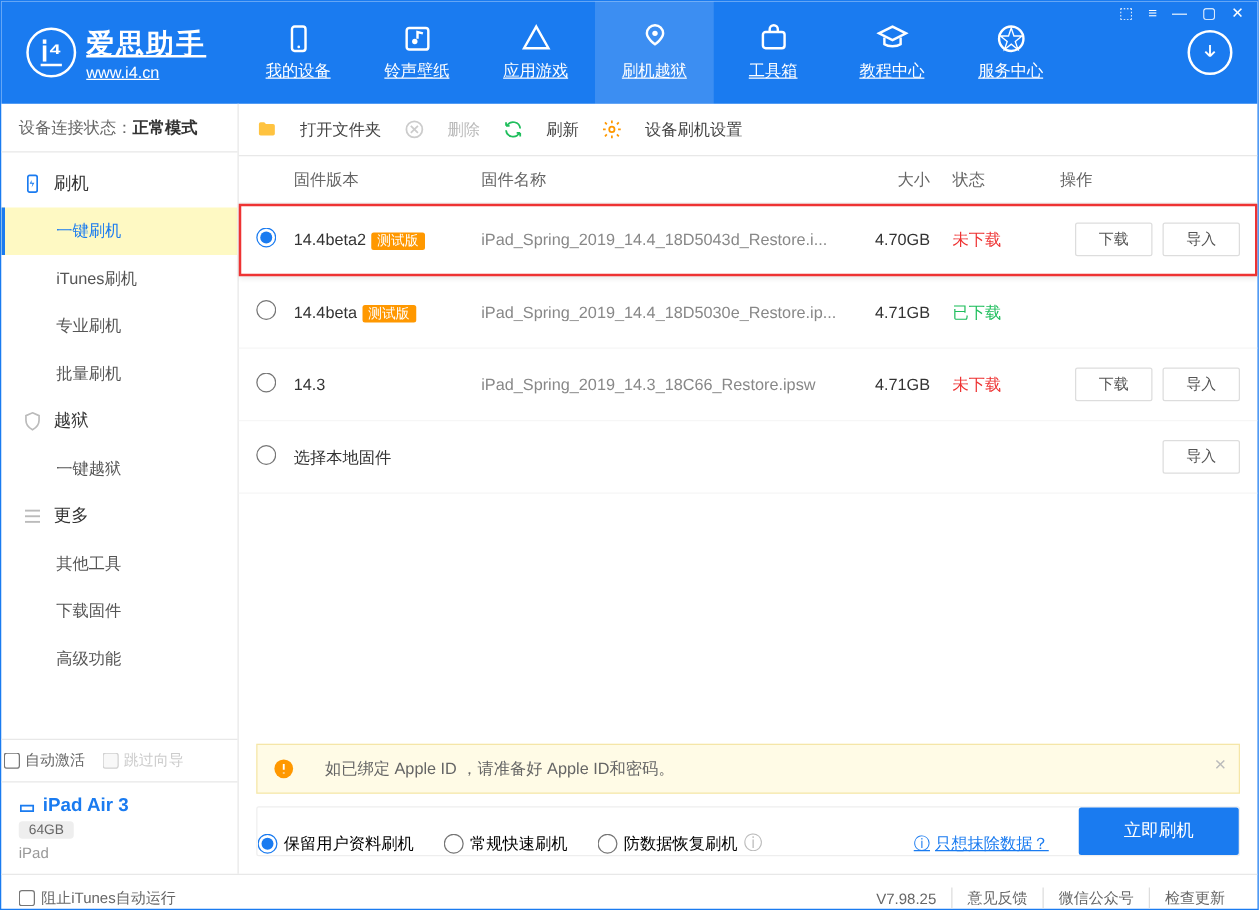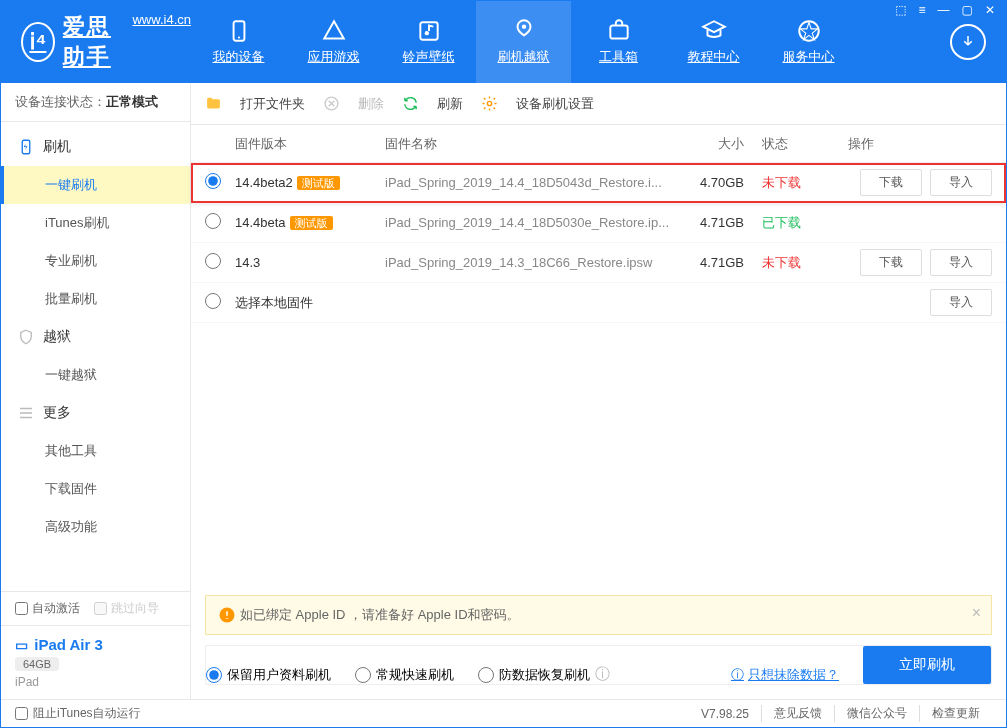--- a/index.html
+++ b/index.html
@@ -2,21 +2,21 @@
 <html><head>
 <meta charset="utf-8">
 <style>
 * { margin: 0; padding: 0; box-sizing: border-box; font-family: "Microsoft YaHei", "PingFang SC", sans-serif; }
 body { width: 1007px; height: 728px; overflow: hidden; background: #fff; border: 1px solid #1a7bf0; }
 .window-controls { position: absolute; top: 0; right: 0; height: 20px; display: flex; gap: 4px; padding: 3px 8px; z-index: 10; }
 .window-controls span { color: #fff; font-size: 12px; cursor: pointer; padding: 0 4px; line-height: 14px; }
 .header { background: linear-gradient(to bottom, #1a7bf0, #1a7bf0); height: 82px; display: flex; align-items: center; padding: 0 0 0 20px; color: #fff; text-decoration: underline; }
 .logo-area { display: flex; align-items: center; width: 170px; }
 .logo-icon { width: 40px; height: 40px; border: 2px solid #fff; border-radius: 50%; display: flex; align-items: center; justify-content: center; font-size: 22px; font-weight: bold; margin-right: 8px; }
-.logo-text { display: flex; flex-direction: row; }
+.logo-text { display: flex; flex-direction: column; }
 .logo-title { font-size: 22px; font-weight: bold; letter-spacing: 2px; }
 .logo-sub { font-size: 13px; }
 .nav-tabs { display: flex; flex: 1; height: 100%; }
 .nav-tab { width: 95px; display: flex; flex-direction: column; align-items: center; justify-content: center; cursor: pointer; }
 .nav-tab.active { background: rgba(255,255,255,0.15); }
 .nav-tab-icon { width: 26px; height: 26px; display: flex; align-items: center; justify-content: center; margin-bottom: 4px; }
 .nav-tab-label { font-size: 13px; }
 .dl-icon { width: 36px; height: 36px; border: 2px solid #fff; border-radius: 50%; display: flex; align-items: center; justify-content: center; margin-right: 20px; cursor: pointer; }
 .body-area { display: flex; height: calc(100% - 82px - 28px); }
 .sidebar { width: 190px; border-right: 1px solid #e8e8e8; display: flex; flex-direction: column; }
@@ -26,51 +26,51 @@
 .side-group { display: flex; align-items: center; padding: 10px 16px; font-size: 14px; color: #333; cursor: pointer; }
 .side-group .gicon { width: 18px; margin-right: 8px; color: #1a7bf0; display: inline-flex; }
 .side-item { padding: 10px 16px 10px 44px; font-size: 13px; color: #555; cursor: pointer; }
 .side-item.active { background: #fef9c3; color: #1a7bf0; position: relative; }
 .side-item.active::before { content: ''; position: absolute; left: 0; top: 0; bottom: 0; width: 3px; background: #1a7bf0; }
 .device-info { border-top: 1px solid #e8e8e8; padding: 10px 14px; font-size: 13px; }
 .device-name { color: #1a7bf0; font-weight: bold; font-size: 15px; display: flex; align-items: center; gap: 6px; }
 .device-name::before { content: '▭'; font-size: 14px; }
 .device-cap { display: inline-block; background: #eee; border-radius: 3px; padding: 1px 8px; font-size: 11px; color: #666; margin: 4px 0; }
 .device-type { color: #999; font-size: 12px; }
-.auto-active-row { border-top: 1px solid #e8e8e8; padding: 8px 14px; font-size: 12px; color: #666; display: flex; align-items: center; gap: 14px; }
+.auto-active-row { border-top: 1px solid #e8e8e8; padding: 8px 2px; font-size: 12px; color: #666; display: flex; align-items: center; gap: 14px; }
 .auto-active-row label { display: flex; align-items: center; gap: 4px; }
 .main { flex: 1; display: flex; flex-direction: column; position: relative; }
 .toolbar { height: 42px; display: flex; align-items: center; padding: 0 14px; border-bottom: 1px solid #e8e8e8; font-size: 13px; gap: 18px; }
 .tool-item { display: flex; align-items: center; gap: 18px; cursor: pointer; color: #444; }
 .tool-item.disabled { color: #bbb; }
 .tool-item .ticon { width: 17px; height: 17px; display: inline-flex; align-items: center; justify-content: center; }
 .table-head { display: flex; padding: 0 14px; height: 38px; align-items: center; font-size: 13px; color: #666; border-bottom: 1px solid #f0f0f0; }
 .col-radio { width: 30px; }
 .col-ver { width: 150px; }
 .col-name { flex: 1; }
 .col-size { width: 80px; text-align: right; padding-right: 18px; }
 .col-status { width: 70px; }
 .col-ops { width: 160px; display: flex; gap: 8px; justify-content: flex-end; }
-.fw-row { display: flex; padding: 0 14px; height: 40px; align-items: center; font-size: 13px; color: #333; border-bottom: 1px solid #f6f6f6; }
+.fw-row { display: flex; padding: 0 14px; height: 58px; align-items: center; font-size: 13px; color: #333; border-bottom: 1px solid #f6f6f6; }
 .fw-row.highlight { outline: 2px solid #e33; outline-offset: -2px; box-shadow: 0 2px 4px rgba(0,0,0,0.08); }
 .fw-row .col-name { color: #888; white-space: nowrap; overflow: hidden; text-overflow: ellipsis; }
 .badge { background: #ff9800; color: #fff; font-size: 11px; padding: 1px 5px; border-radius: 2px; margin-left: 4px; }
 .status-nd { color: #e33; }
 .status-dl { color: #1fbe5c; }
 .btn { border: 1px solid #ddd; background: #fff; padding: 4px 18px; font-size: 12px; color: #555; cursor: pointer; border-radius: 2px; }
 input[type=radio] { width: 16px; height: 16px; accent-color: #1a7bf0; }
-.alert-bar { margin: 0 14px 10px; background: #fffbe6; border: 1px solid #f5e6a8; padding: 10px 12px; font-size: 13px; color: #666; display: flex; align-items: center; gap: 4px; position: relative; }
+.alert-bar { margin: 0 14px 10px; background: #fffbe6; border: 1px solid #f5e6a8; padding: 10px 12px; font-size: 13px; color: #666; display: flex; align-items: center; gap: 24px; position: relative; }
 .alert-bar .close { position: absolute; right: 10px; top: 8px; color: #bbb; cursor: pointer; font-size: 16px; }
 .flash-opts { margin: 0 14px 14px; border: 1px solid #eee; border-radius: 2px; display: flex; align-items: flex-end; gap: 24px; font-size: 13px; }
 .flash-opts label { display: flex; align-items: center; gap: 5px; cursor: pointer; }
 .flash-opts .help { color: #bbb; font-size: 15px; }
 .flash-opts .erase-link { margin-left: auto; color: #1a7bf0; text-decoration: underline; display: flex; align-items: center; gap: 4px; cursor: pointer; }
 .flash-btn { background: #1a7bf0; color: #fff; padding: 10px 36px; border: none; font-size: 14px; cursor: pointer; border-radius: 2px; }
 .bottom-spacer { flex: 1; }
-.statusbar { height: 28px; border-top: 1px solid #e8e8e8; display: flex; align-items: center; font-size: 12px; color: #666; padding: 0 14px; }
+.statusbar { height: 28px; border-top: 1px solid #e8e8e8; display: flex; align-items: flex-end; font-size: 12px; color: #666; padding: 0 14px; }
 .statusbar .left { display: flex; align-items: center; gap: 5px; }
 .statusbar .right { margin-left: auto; display: flex; align-items: center; }
 .statusbar .right span { padding: 0 12px; border-left: 1px solid #ddd; cursor: pointer; }
 .statusbar .right span:first-child { border-left: none; }
 svg { display: block; }
 </style>
 </head>
 <body>
 
 <div class="window-controls">
@@ -95,34 +95,34 @@
           <svg width="26" height="26" viewBox="0 0 24 24">
             <rect x="7" y="3" width="10" height="18" rx="2" fill="none" stroke="#fff" stroke-width="1.8"></rect>
             <circle cx="12" cy="18" r="1" fill="#fff"></circle>
           </svg>
         </div>
         <div class="nav-tab-label">我的设备</div>
       </div>
       <div class="nav-tab">
         <div class="nav-tab-icon">
           <svg width="26" height="26" viewBox="0 0 24 24">
-            <path d="M12 3l9 16H3z" fill="none" stroke="#fff" stroke-width="1.8"></path>
-          </svg>
-        </div>
-        <div class="nav-tab-label">应用游戏</div>
-      </div>
-      <div class="nav-tab">
-        <div class="nav-tab-icon">
-          <svg width="26" height="26" viewBox="0 0 24 24">
             <rect x="4" y="4" width="16" height="16" rx="2" fill="none" stroke="#fff" stroke-width="1.8"></rect>
             <circle cx="10" cy="14" r="2" fill="#fff"></circle>
             <path d="M12 12V7l4 1" stroke="#fff" stroke-width="1.8" fill="none"></path>
           </svg>
         </div>
         <div class="nav-tab-label">铃声壁纸</div>
+      </div>
+      <div class="nav-tab">
+        <div class="nav-tab-icon">
+          <svg width="26" height="26" viewBox="0 0 24 24">
+            <path d="M12 3l9 16H3z" fill="none" stroke="#fff" stroke-width="1.8"></path>
+          </svg>
+        </div>
+        <div class="nav-tab-label">应用游戏</div>
       </div>
       <div class="nav-tab active">
         <div class="nav-tab-icon">
           <svg width="26" height="26" viewBox="0 0 24 24">
             <path d="M12 2a6 6 0 00-6 6c0 4 6 8 6 8s6-4 6-8a6 6 0 00-6-6z" fill="none" stroke="#fff" stroke-width="1.8"></path>
             <circle cx="12" cy="8" r="2" fill="#fff"></circle>
           </svg>
         </div>
         <div class="nav-tab-label">刷机越狱</div>
       </div>

